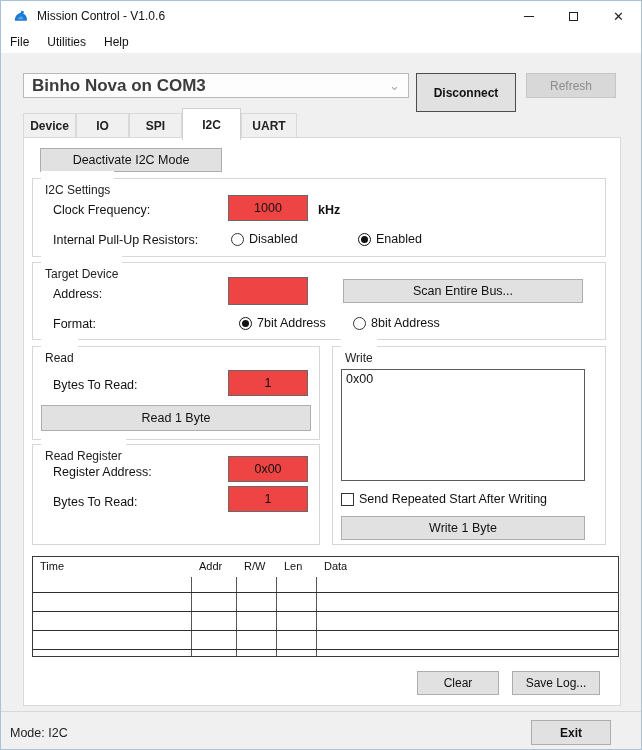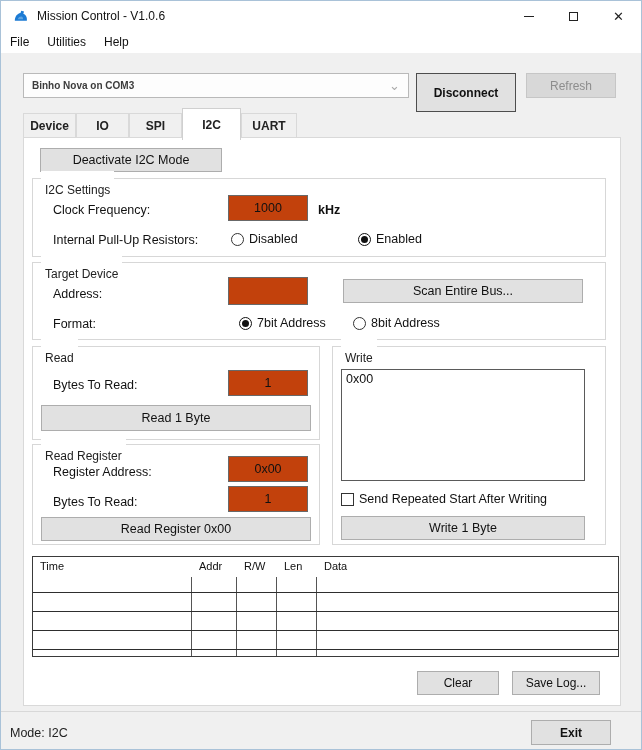--- a/index.html
+++ b/index.html
@@ -19,21 +19,21 @@
   .glyph-max { width:9px; height:9px; border:1px solid #222; display:block; }
   .glyph-close { font-size:13px; line-height:1; }
 
   
   .menubar { position:absolute; top:30px; left:0; width:100%; height:22px; background:#ffffff; display:flex; align-items:center; }
   .menu-item { padding:0 9px; height:100%; display:flex; align-items:center; color:#111; }
 
   
   .combo { position:absolute; left:22px; top:72px; width:386px; height:25px; background:#fdfdfd;
            border:1px solid #b9b9b9; display:flex; align-items:center; }
-  .combo-text { padding-left:8px; font-weight:bold; color:#3c3c3c; font-size:10px; }
+  .combo-text { padding-left:8px; font-weight:bold; color:#3c3c3c; font-size:17px; }
   .combo-chevron { position:absolute; right:8px; top:4px; color:#aaa; font-size:13px; }
   .btn { background:#e1e1e1; border:1px solid #adadad; display:flex; align-items:center; justify-content:center;
          font-size:12px; color:#111; cursor:default; }
   .btn-disconnect { position:absolute; left:415px; top:72px; width:100px; height:39px; font-weight:bold; border-color:#4d4d4d; }
   .btn-refresh { position:absolute; left:525px; top:72px; width:90px; height:25px; background:#d8d8d8; border-color:#c6c6c6; color:#8d8d8d; }
 
   
   .tabs { position:absolute; left:22px; top:107px; height:30px; }
   .tab { position:absolute; top:5px; height:25px; background:#f0f0f0; border:1px solid #d9d9d9; border-bottom:none;
          display:flex; align-items:center; justify-content:center; font-weight:bold; font-size:12px; color:#222; }
@@ -43,21 +43,21 @@
   .tab-3 { left:159px; width:59px; top:0; height:32px; background:#ffffff; border-color:#d0d0d0; z-index:3; }
   .tab-4 { left:218px; width:56px; }
 
   
   .panel { position:absolute; left:22px; top:136px; width:598px; height:569px; background:#ffffff; border:1px solid #d9d9d9; z-index:2; }
 
   .groupbox { position:absolute; border:1px solid #d7d7d7; background:#fff; }
   .group-label { position:absolute; top:-8px; left:8px; background:#fff; padding:12px 4px; font-size:12px; color:#222; }
 
   .field-label { position:absolute; font-size:12.5px; color:#111; }
-  .text-input { position:absolute; background:#c2410c; border:1px solid #686868; font-size:12.5px; color:#111;
+  .text-input { position:absolute; background:#ef4444; border:1px solid #686868; font-size:12.5px; color:#111;
                 text-align:center; font-family:"Liberation Sans",sans-serif; }
 
   .radio-row { position:absolute; display:flex; align-items:center; gap:5px; }
   .radio { width:13px; height:13px; border:1px solid #333; border-radius:50%; background:#fff; position:relative; flex:0 0 auto; }
   .radio.checked { border-color:#111; }
   .radio.checked::after { content:""; position:absolute; left:2px; top:2px; width:7px; height:7px; border-radius:50%; background:#111; }
   .radio-label { font-size:12.5px; color:#111; }
 
   .checkbox-row { position:absolute; display:flex; align-items:center; gap:5px; }
   .checkbox { width:13px; height:13px; border:1px solid #333; background:#fff; flex:0 0 auto; }
@@ -173,21 +173,20 @@
       <input class="text-input" style="left: 195px; top: 23px; width: 80px; height: 26px;" type="text" value="1">
       <div class="group-btn" style="left:8px; top:58px; width:270px; height:26px;">Read 1 Byte</div>
     </div>
 
     <div class="groupbox" style="left:8px; top:306px; width:288px; height:101px;">
       <span class="group-label">Read Register</span>
       <span class="field-label" style="left:20px; top:20px;">Register Address:</span>
       <input class="text-input" style="left: 195px; top: 11px; width: 80px; height: 26px;" type="text" value="0x00">
       <span class="field-label" style="left:20px; top:50px;">Bytes To Read:</span>
       <input class="text-input" style="left: 195px; top: 41px; width: 80px; height: 26px;" type="text" value="1">
-      <div class="group-btn" style="left:8px; top:72px; width:270px; height:24px;">Read Register 0x00</div>
     </div>
 
     <div class="groupbox" style="left:308px; top:208px; width:274px; height:199px;">
       <span class="group-label">Write</span>
       <textarea class="write-area" style="">0x00</textarea>
       <div class="checkbox-row" style="left:8px; top:145px;">
         <span class="checkbox"></span>
         <span class="radio-label">Send Repeated Start After Writing</span>
       </div>
       <div class="group-btn" style="left:8px; top:169px; width:244px; height:24px;">Write 1 Byte</div>

